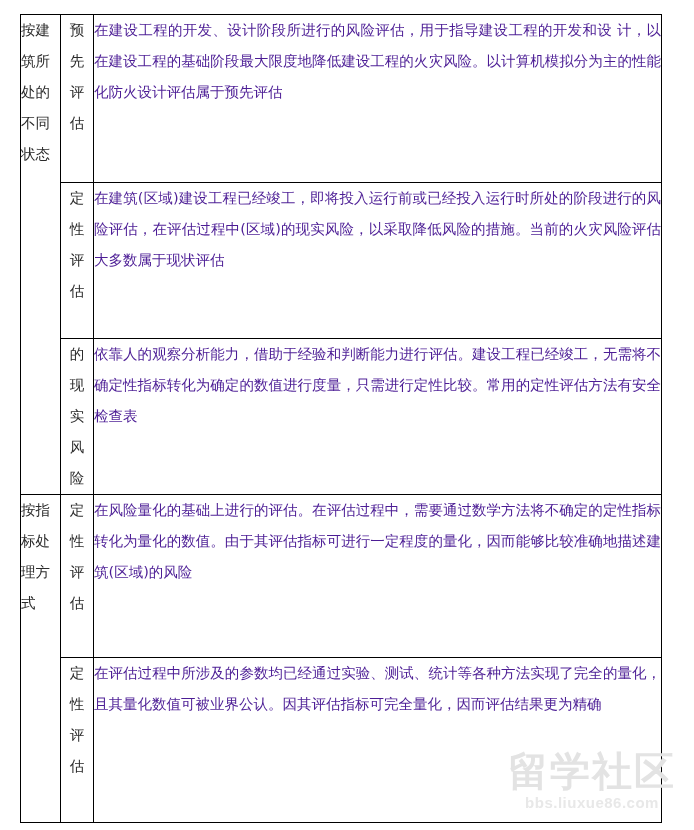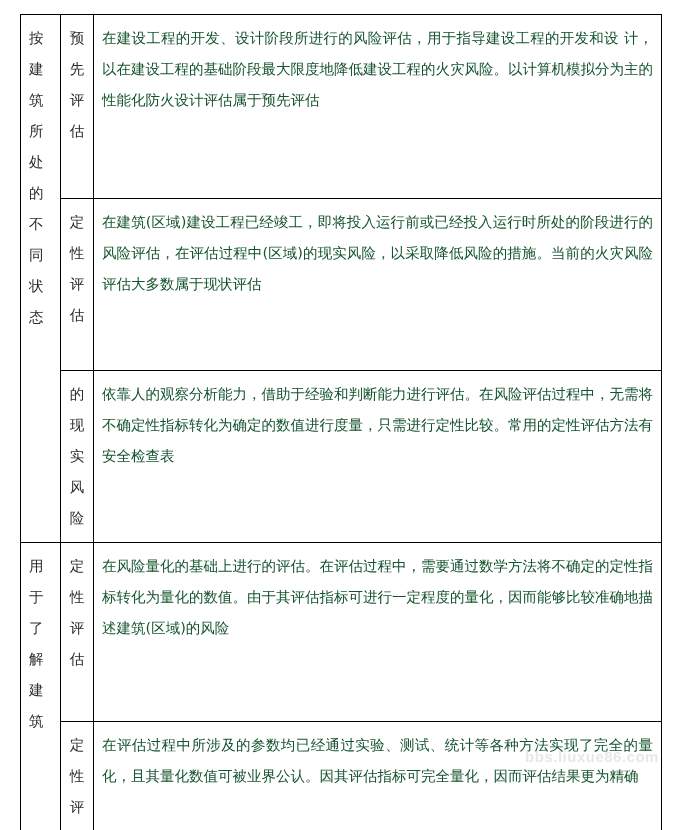--- a/index.html
+++ b/index.html
@@ -21,21 +21,21 @@
     left: 20px;
     top: 14px;
     width: 642px;
     border-collapse: collapse;
     table-layout: fixed;
   }
 
   #doc-table td {
     border: 1px solid #000000;
     vertical-align: top;
-    padding: 8px;
+    padding: 0;
     background: transparent;
   }
 
   
   td.cat-cell {
     width: 40px;
     padding: 8px 4px 8px 5px;
   }
   .cat-text {
     font-size: 14.5px;
@@ -64,21 +64,21 @@
     white-space: normal;
   }
 
   
   td.desc-cell {
     padding: 6px 6px 6px 7px;
   }
   .desc-text {
     font-size: 14.5px;
     line-height: 31px;
-    color: #14532d;
+    color: #4c1d95;
     text-align: justify;
     text-justify: inter-ideograph;
     word-break: break-all;
   }
 
   
   tr.row-1 td { height: 167px; }
   tr.row-2 td { height: 155px; }
   tr.row-3 td { height: 150px; }
   tr.row-4 td { height: 162px; }
@@ -140,40 +140,41 @@
       </td>
       <td class="desc-cell">
         <div class="desc-text">在建筑(区域)建设工程已经竣工，即将投入运行前或已经投入运行时所处的阶段进行的风险评估，在评估过程中(区域)的现实风险，以采取降低风险的措施。当前的火灾风险评估大多数属于现状评估</div>
       </td>
     </tr>
     <tr class="row-3">
       <td class="type-cell">
         <div class="type-text">的现实风险</div>
       </td>
       <td class="desc-cell">
-        <div class="desc-text">依靠人的观察分析能力，借助于经验和判断能力进行评估。在风险评估过程中，无需将不确定性指标转化为确定的数值进行度量，只需进行定性比较。常用的定性评估方法有安全检查表</div>
+        <div class="desc-text">依靠人的观察分析能力，借助于经验和判断能力进行评估。建设工程已经竣工，无需将不确定性指标转化为确定的数值进行度量，只需进行定性比较。常用的定性评估方法有安全检查表</div>
       </td>
     </tr>
     <tr class="row-4">
       <td class="cat-cell" rowspan="2">
-        <div class="cat-text">用于了解建筑</div>
+        <div class="cat-text">按指标处理方式</div>
       </td>
       <td class="type-cell">
         <div class="type-text">定性评估</div>
       </td>
       <td class="desc-cell">
         <div class="desc-text">在风险量化的基础上进行的评估。在评估过程中，需要通过数学方法将不确定的定性指标转化为量化的数值。由于其评估指标可进行一定程度的量化，因而能够比较准确地描述建筑(区域)的风险</div>
       </td>
     </tr>
     <tr class="row-5">
       <td class="type-cell">
         <div class="type-text">定性评估</div>
       </td>
       <td class="desc-cell">
         <div class="desc-text">在评估过程中所涉及的参数均已经通过实验、测试、统计等各种方法实现了完全的量化，且其量化数值可被业界公认。因其评估指标可完全量化，因而评估结果更为精确</div>
       </td>
     </tr>
   </tbody>
 </table>
 
 <div id="watermark">
+  <div class="wm-main">留学社区</div>
   <div class="wm-sub">bbs.liuxue86.com</div>
 </div>
 
 </body></html>

